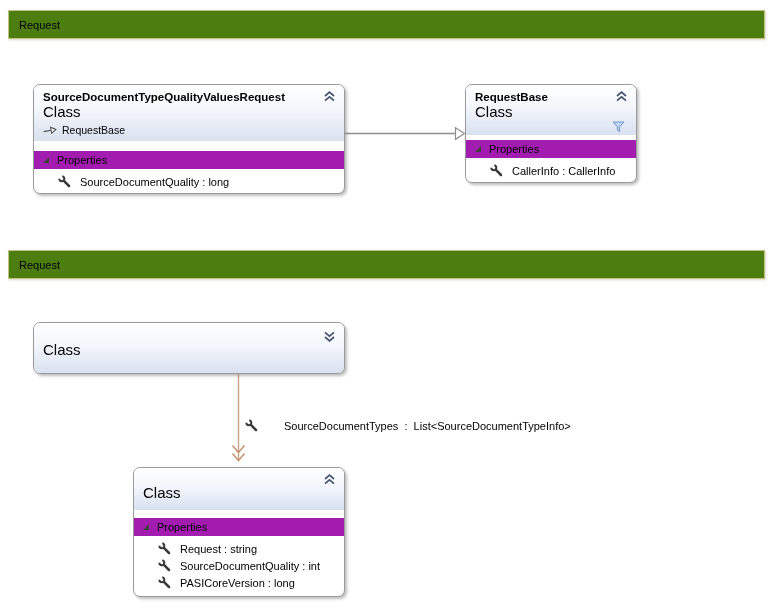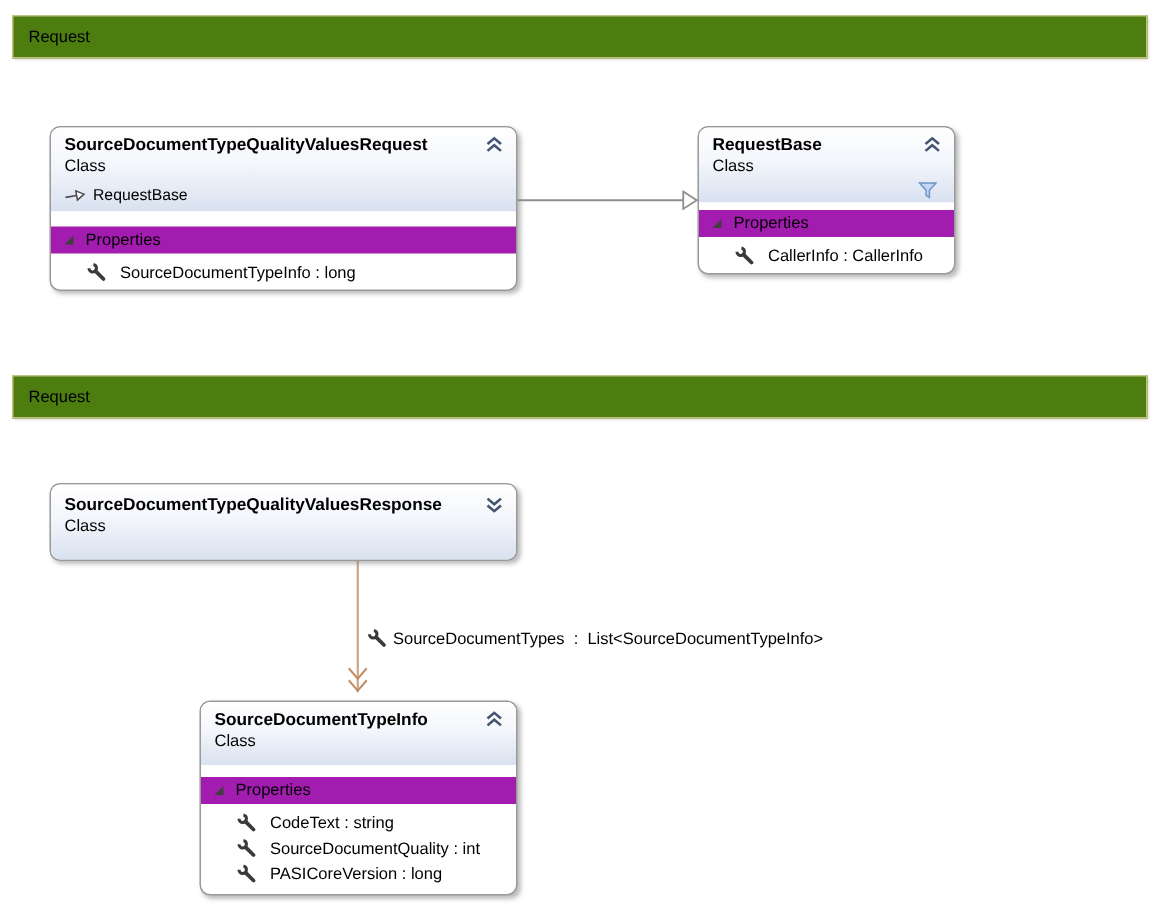--- a/index.html
+++ b/index.html
@@ -34,39 +34,39 @@
   }
   .box-header {
     background:linear-gradient(180deg,#FFFFFF 0%,#F3F6FB 45%,#D9E1F0 100%);
     padding:5px 8px 0 9px;
     flex:none;
   }
   .box-header.full { flex:1; }
   .title-row { display:flex; align-items:flex-start; }
   .box-title { font-weight:bold; font-size:11.5px; line-height:14px; }
   .chev { margin-left:auto; flex:none; margin-top:1px; cursor:pointer; }
-  .stereotype { font-size:11px; line-height:13px; margin-top:1px; }
+  .stereotype { font-size:15px; line-height:13px; margin-top:1px; }
   .base-row { display:flex; align-items:center; gap:4px; font-size:10.5px; margin-top:6px; }
   .filter-row { display:flex; justify-content:flex-end; padding:3px 3px 0 0; }
   .gap { background:#fff; flex:none; }
   .section-band {
     background:#a21caf;
     display:flex; align-items:center; gap:7px;
     padding:0 8px; height:18px; flex:none;
     font-size:11px;
   }
   .prop-rows { padding-top:4px; flex:1; }
   .prop-row {
     display:flex; align-items:center; gap:9px;
     padding:0 8px 0 24px; height:17px;
     font-size:11px;
   }
   .assoc-label {
     position:absolute; left:245px; top:419px;
-    display:flex; align-items:center; gap:4px;
+    display:flex; align-items:center; gap:26px;
     font-size:11px;
   }
   .assoc-text { white-space:pre; }
   .overlay { position:absolute; left:0; top:0; }
   .icon { display:inline-flex; flex:none; line-height:0; }
 </style>
 </head>
 <body>
 
 <svg class="overlay" width="775" height="610" viewBox="0 0 775 610">
@@ -123,21 +123,21 @@
     <span>Properties</span>
   </div>
   <div class="prop-rows">
     <div class="prop-row">
       <span class="icon">
         <svg width="13" height="13" viewBox="0 0 13 13">
             <circle cx="3.8" cy="3.8" r="2.5" fill="none" stroke="#3A3A3A" stroke-width="2" stroke-dasharray="7.6 4.4 3.7 0"></circle>
             <line x1="5.7" y1="5.7" x2="11" y2="11" stroke="#3A3A3A" stroke-width="2.5" stroke-linecap="round"></line>
           </svg>
       </span>
-      <span>SourceDocumentTypeInfo : long</span>
+      <span>SourceDocumentQuality : long</span>
     </div>
   </div>
 </div>
 
 <div class="class-box" style="left:465px; top:84px; width:172px; height:99px;">
   <div class="box-header" style="height:50px;">
     <div class="title-row">
       <span class="box-title">RequestBase</span>
       <span class="chev icon">
         <svg width="13" height="11" viewBox="0 0 13 11">
@@ -173,21 +173,20 @@
           </svg>
       </span>
       <span>CallerInfo : CallerInfo</span>
     </div>
   </div>
 </div>
 
 <div class="class-box" style="left:33px; top:322px; width:312px; height:52px;">
   <div class="box-header full" style="padding-top:7px;">
     <div class="title-row">
-      <span class="box-title">SourceDocumentTypeQualityValuesResponse</span>
       <span class="chev icon">
         <svg width="13" height="11" viewBox="0 0 13 11">
             <polyline points="2,1.4 6.5,5.2 11,1.4" fill="none" stroke="#44536F" stroke-width="1.7"></polyline>
             <polyline points="2,6 6.5,9.8 11,6" fill="none" stroke="#44536F" stroke-width="1.7"></polyline>
           </svg>
       </span>
     </div>
     <div class="stereotype">Class</div>
   </div>
 </div>
@@ -198,21 +197,20 @@
         <circle cx="3.8" cy="3.8" r="2.5" fill="none" stroke="#3A3A3A" stroke-width="2" stroke-dasharray="7.6 4.4 3.7 0"></circle>
         <line x1="5.7" y1="5.7" x2="11" y2="11" stroke="#3A3A3A" stroke-width="2.5" stroke-linecap="round"></line>
       </svg>
   </span>
   <span class="assoc-text">SourceDocumentTypes  :  List&lt;SourceDocumentTypeInfo&gt;</span>
 </div>
 
 <div class="class-box" style="left:133px; top:467px; width:212px; height:130px;">
   <div class="box-header" style="height:42px;">
     <div class="title-row">
-      <span class="box-title">SourceDocumentTypeInfo</span>
       <span class="chev icon">
         <svg width="13" height="11" viewBox="0 0 13 11">
             <polyline points="2,5 6.5,1.2 11,5" fill="none" stroke="#44536F" stroke-width="1.7"></polyline>
             <polyline points="2,9.6 6.5,5.8 11,9.6" fill="none" stroke="#44536F" stroke-width="1.7"></polyline>
           </svg>
       </span>
     </div>
     <div class="stereotype">Class</div>
   </div>
   <div class="gap" style="height:8px;"></div>
@@ -225,21 +223,21 @@
     <span>Properties</span>
   </div>
   <div class="prop-rows">
     <div class="prop-row">
       <span class="icon">
         <svg width="13" height="13" viewBox="0 0 13 13">
             <circle cx="3.8" cy="3.8" r="2.5" fill="none" stroke="#3A3A3A" stroke-width="2" stroke-dasharray="7.6 4.4 3.7 0"></circle>
             <line x1="5.7" y1="5.7" x2="11" y2="11" stroke="#3A3A3A" stroke-width="2.5" stroke-linecap="round"></line>
           </svg>
       </span>
-      <span>CodeText : string</span>
+      <span>Request : string</span>
     </div>
     <div class="prop-row">
       <span class="icon">
         <svg width="13" height="13" viewBox="0 0 13 13">
             <circle cx="3.8" cy="3.8" r="2.5" fill="none" stroke="#3A3A3A" stroke-width="2" stroke-dasharray="7.6 4.4 3.7 0"></circle>
             <line x1="5.7" y1="5.7" x2="11" y2="11" stroke="#3A3A3A" stroke-width="2.5" stroke-linecap="round"></line>
           </svg>
       </span>
       <span>SourceDocumentQuality : int</span>
     </div>

